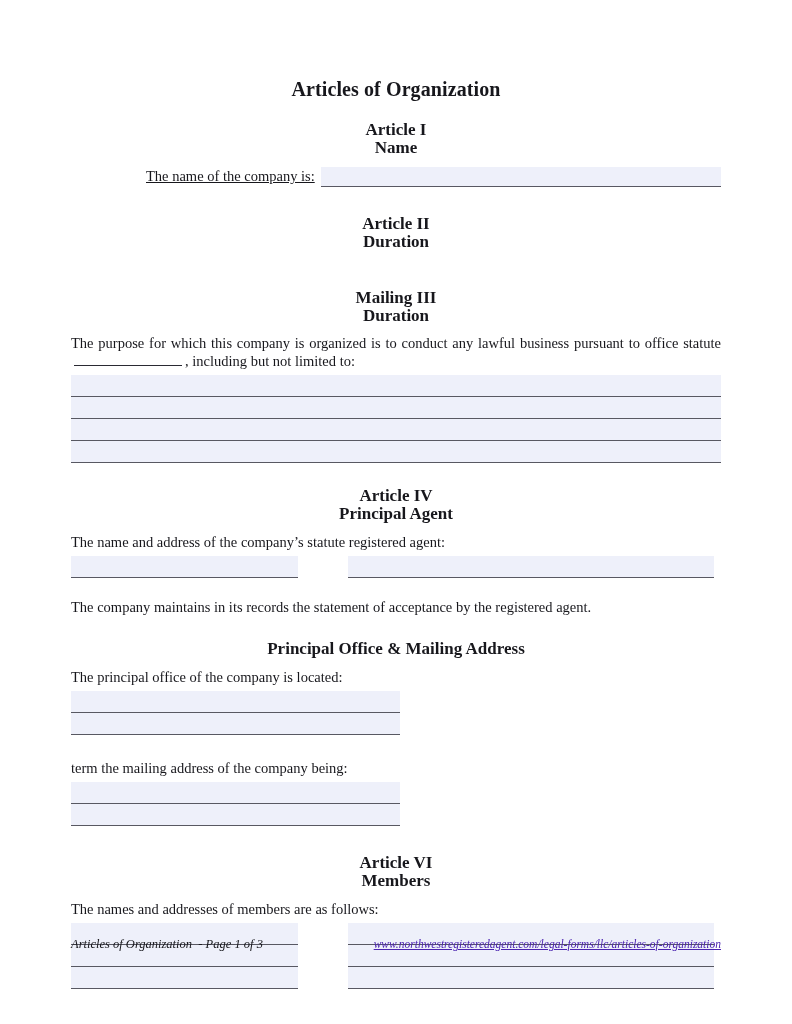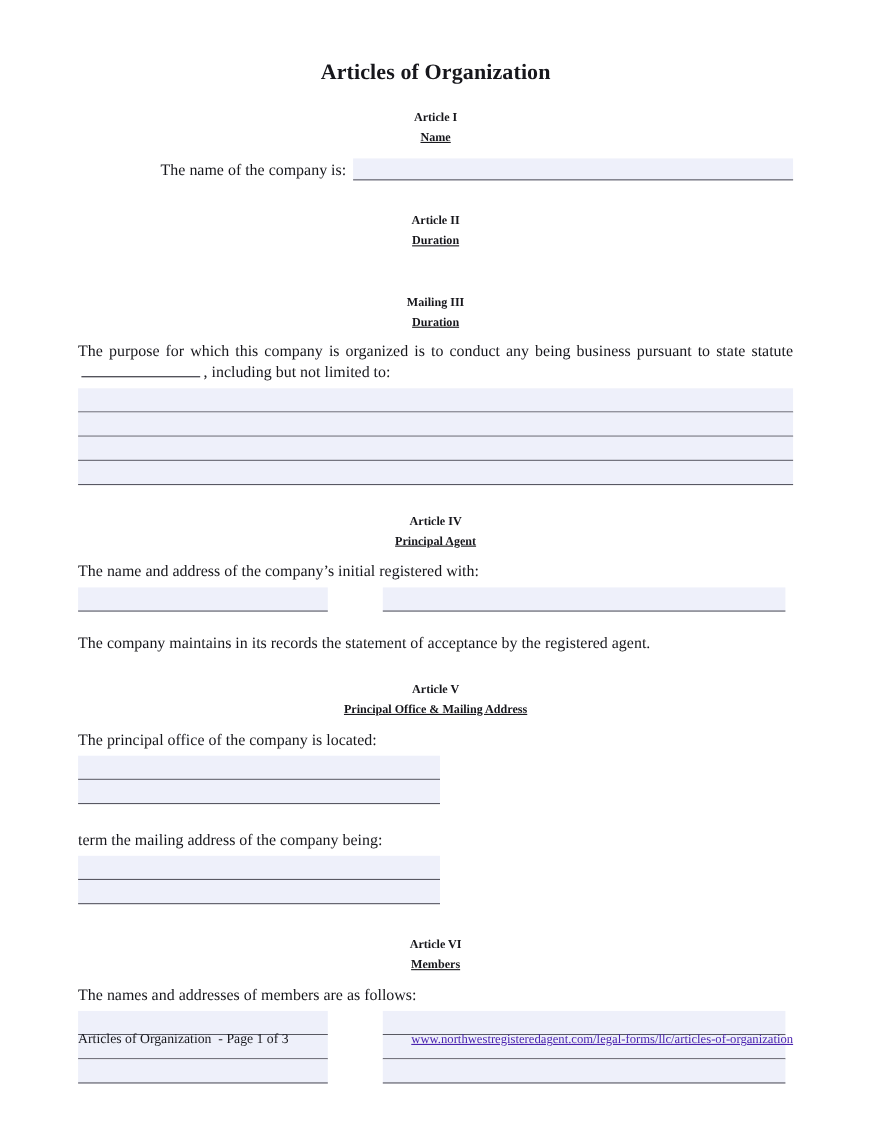--- a/index.html
+++ b/index.html
@@ -32,33 +32,33 @@
     width: 650px;
   }
 
   
   .doc-title {
     text-align: center;
     font-size: 20px;
     font-weight: bold;
     letter-spacing: .1px;
     margin: 0;
-    padding-top: 55px;
+    padding-top: 78px;
     line-height: 1.15;
   }
 
   .article-head {
     text-align: center;
     font-weight: bold;
-    font-size: 11px;
+    font-size: 17px;
     line-height: 18px;
     margin: 0;
   }
   .article-head .art-num { display: block; }
-  .article-head .art-sub { display: block; text-decoration: underline; }
+  .article-head .art-sub { display: block; }
 
   .para {
     font-size: 14.5px;
     line-height: 18px;
     margin: 0;
   }
   .para.justify { text-align: justify; text-justify: inter-word; }
 
   
   .field {
@@ -66,22 +66,22 @@
     border-bottom: 1.6px solid #585862;
     height: 20px;
     box-sizing: border-box;
     display: inline-block;
     vertical-align: bottom;
   }
   .field.tall { height: 22px; }
 
   .fieldrow {
     display: flex;
-    align-items: flex-end;
     gap: 0;
+    text-decoration: underline;
   }
 
   .field-stack .field { display: block; width: 100%; }
 
   .blank-rule {
     display: inline-block;
     border-bottom: 1.4px solid #2a2a33;
     vertical-align: baseline;
     height: 13px;
   }
@@ -92,20 +92,21 @@
   
   .footer {
     position: absolute;
     left: 71px;
     top: 936px;
     width: 650px;
     font-size: 12.5px;
     line-height: 16px;
     display: flex;
     align-items: baseline;
+    font-style: italic;
   }
   .footer-left { white-space: pre; }
   .footer-link {
     margin-left: auto;
     color: #4b23b0;
     text-decoration: underline;
     font-size: 11.5px;
     white-space: nowrap;
   }
 </style>
@@ -144,59 +145,58 @@
     <div class="spacer-28"></div>
 
     <div class="article-head">
       <span class="art-num">Mailing III</span>
       <span class="art-sub">Duration</span>
     </div>
 
     <div style="height:9px"></div>
 
     <p class="para justify" style="margin:0;">
-      <span>The purpose for which this company is organized is to conduct any being business pursuant to state statute</span><span class="blank-rule" style="width:108px; margin:0 3px;" title=""></span><span>, including but not limited to:</span>
+      <span>The purpose for which this company is organized is to conduct any lawful business pursuant to office statute</span><span class="blank-rule" style="width:108px; margin:0 3px;" title=""></span><span>, including but not limited to:</span>
     </p>
 
     <div style="height:5px"></div>
 
     <div class="field-stack">
       <span class="field tall" title=""></span>
       <span class="field tall" title=""></span>
       <span class="field tall" title=""></span>
       <span class="field tall" title=""></span>
     </div>
 
     <div class="spacer-24"></div>
 
     <div class="article-head">
       <span class="art-num">Article IV</span>
       <span class="art-sub">Principal Agent</span>
     </div>
 
     <div style="height:10px"></div>
 
-    <p class="para">The name and address of the company’s initial registered with:</p>
+    <p class="para">The name and address of the company’s statute registered agent:</p>
 
     <div style="height:5px"></div>
 
     <div class="fieldrow">
       <span class="field tall" style="width:227px;" title=""></span>
       <span style="width:50px; display:inline-block;"></span>
       <span class="field tall" style="width:366px;" title=""></span>
     </div>
 
     <div class="spacer-20"></div>
 
     <p class="para">The company maintains in its records the statement of acceptance by the registered agent.</p>
 
     <div class="spacer-24"></div>
 
     <div class="article-head">
-      <span class="art-num">Article V</span>
       <span class="art-sub">Principal Office &amp; Mailing Address</span>
     </div>
 
     <div style="height:10px"></div>
 
     <p class="para">The principal office of the company is located:</p>
 
     <div style="height:5px"></div>
 
     <div class="field-stack" style="width:329px;">

